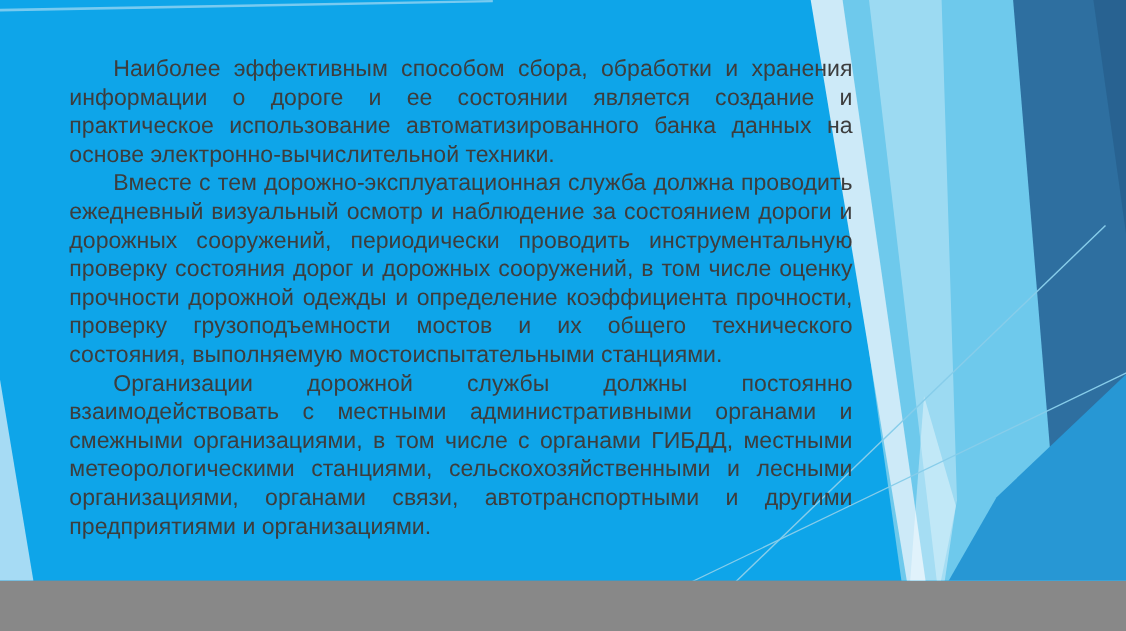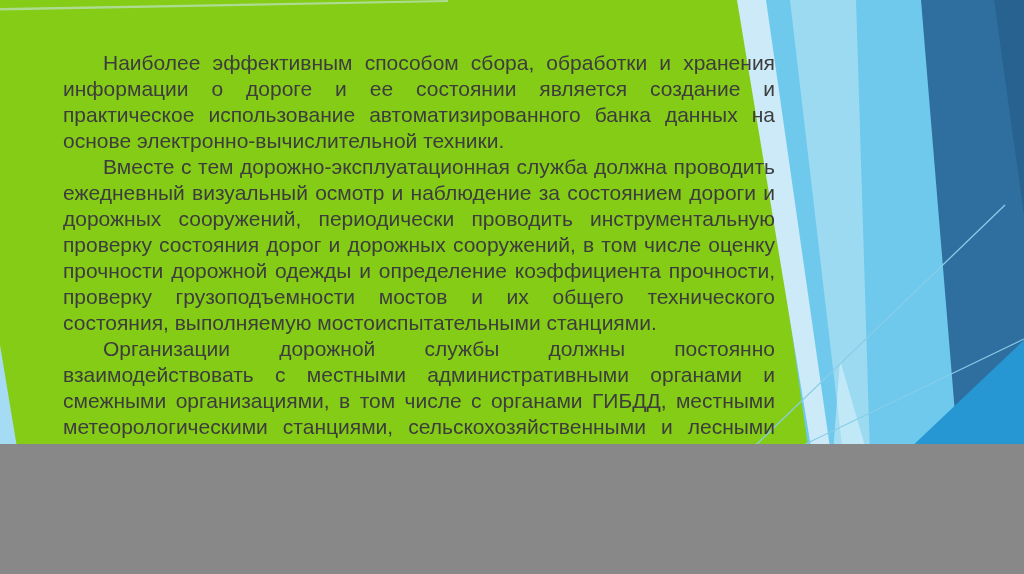--- a/index.html
+++ b/index.html
@@ -4,22 +4,22 @@
 <style>
   html, body {
     margin: 0;
     padding: 0;
     background: #888;
     font-family: "Liberation Sans", sans-serif;
   }
   .slide {
     position: relative;
     width: 1024px;
-    height: 444px;
-    background: #84cc16;
+    height: 528px;
+    background: #0ea5e9;
     overflow: hidden;
   }
   .deco-svg {
     position: absolute;
     left: 0;
     top: 0;
     width: 1024px;
     height: 574px;
     display: block;
     pointer-events: none;

